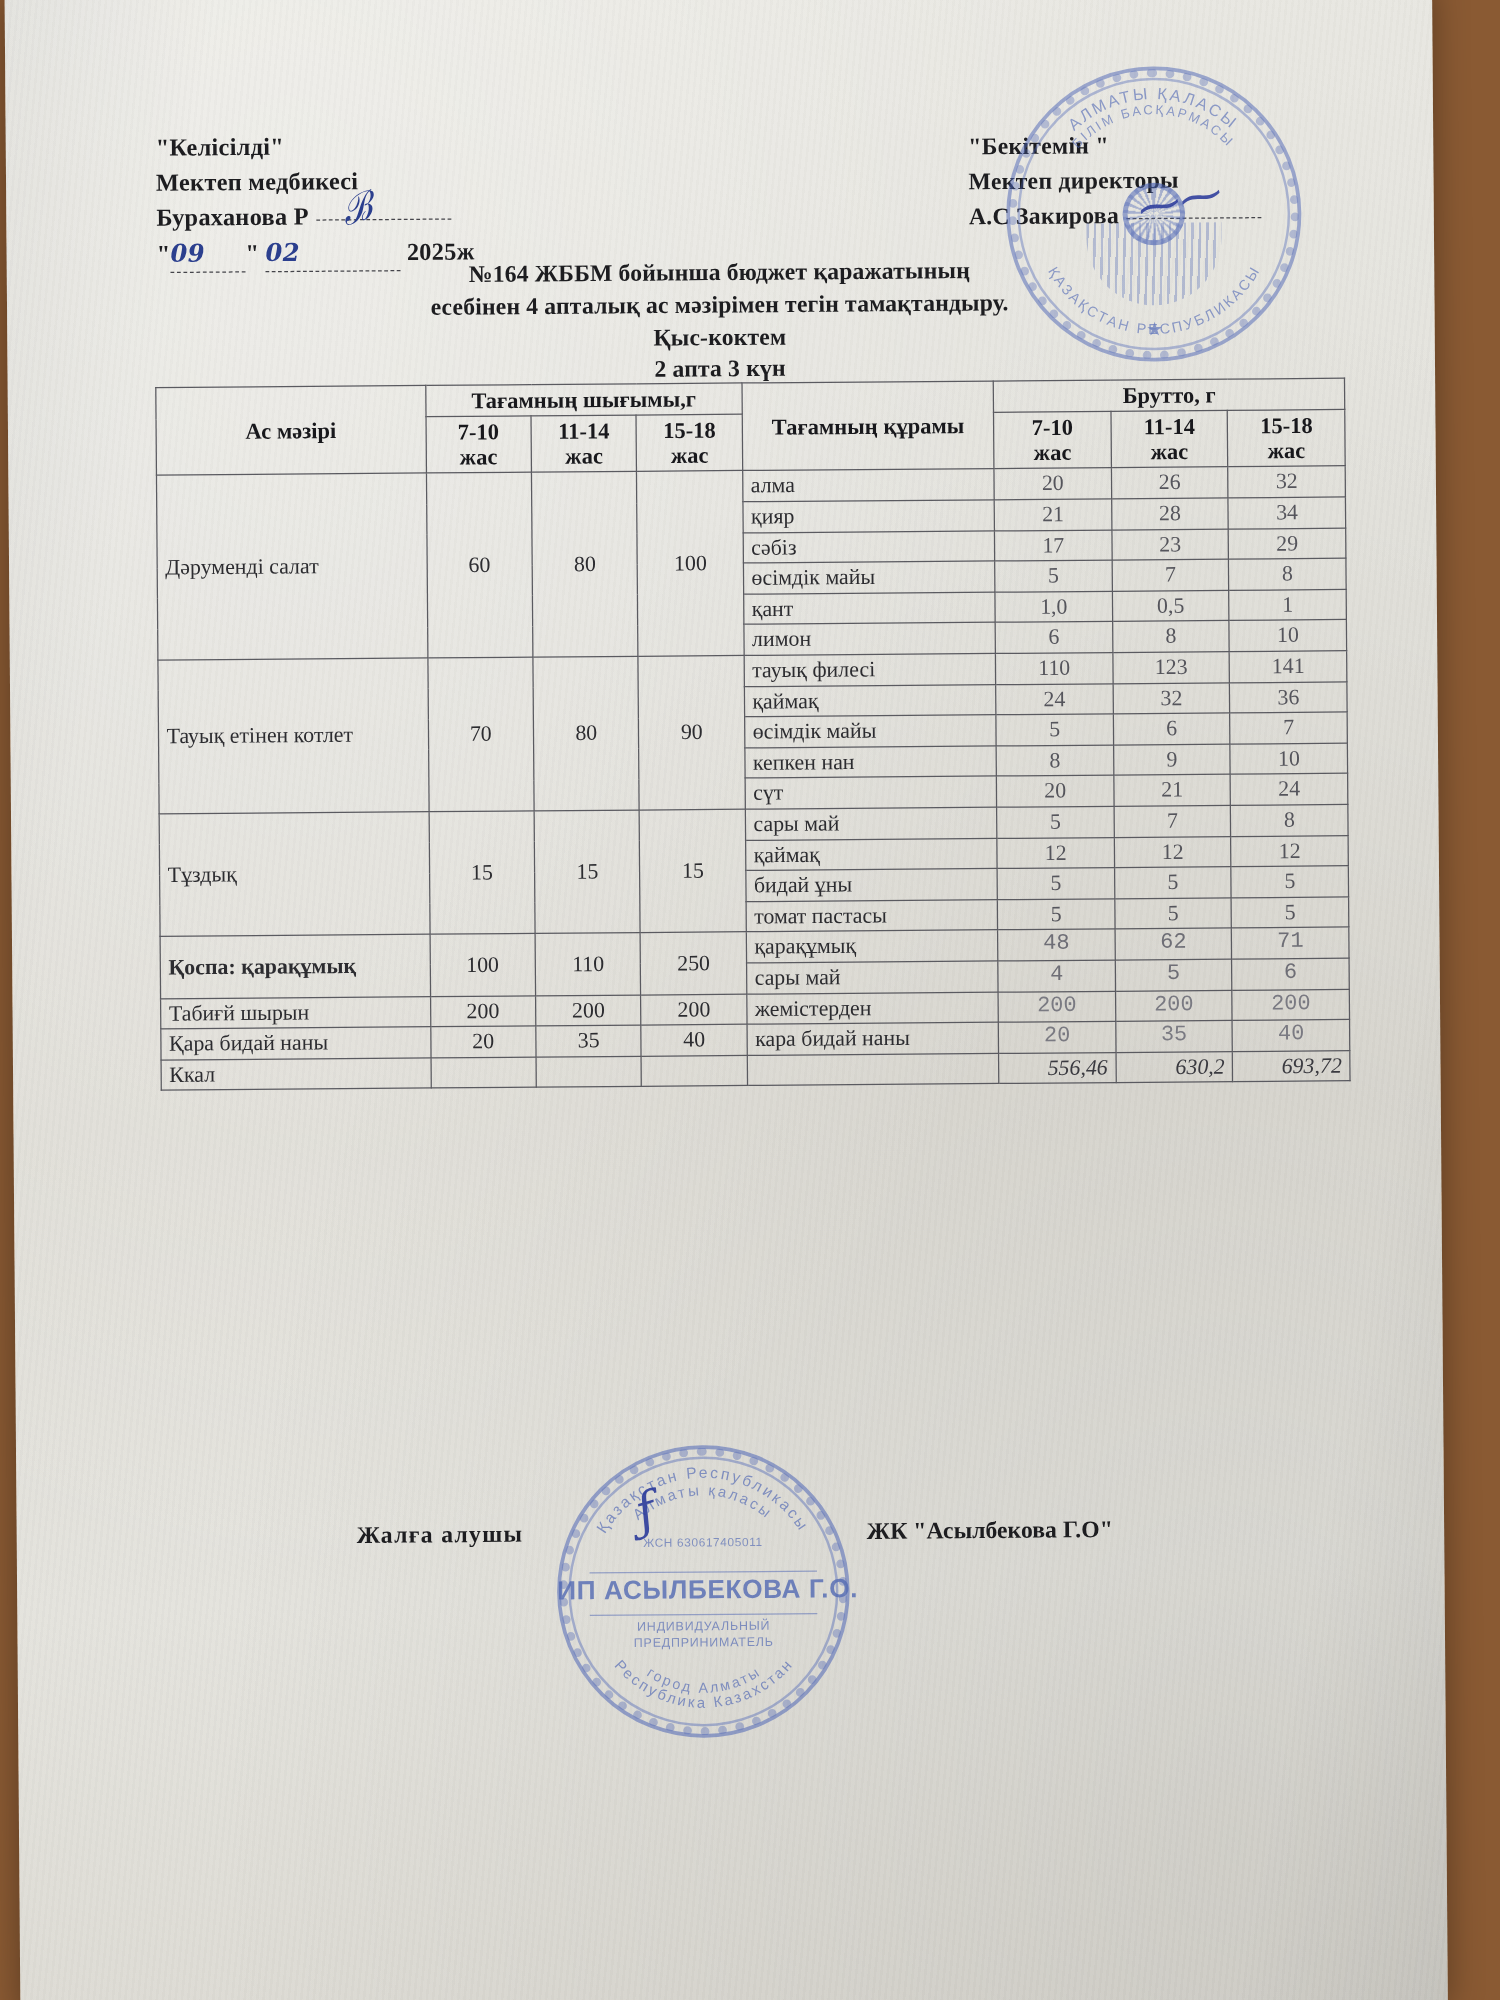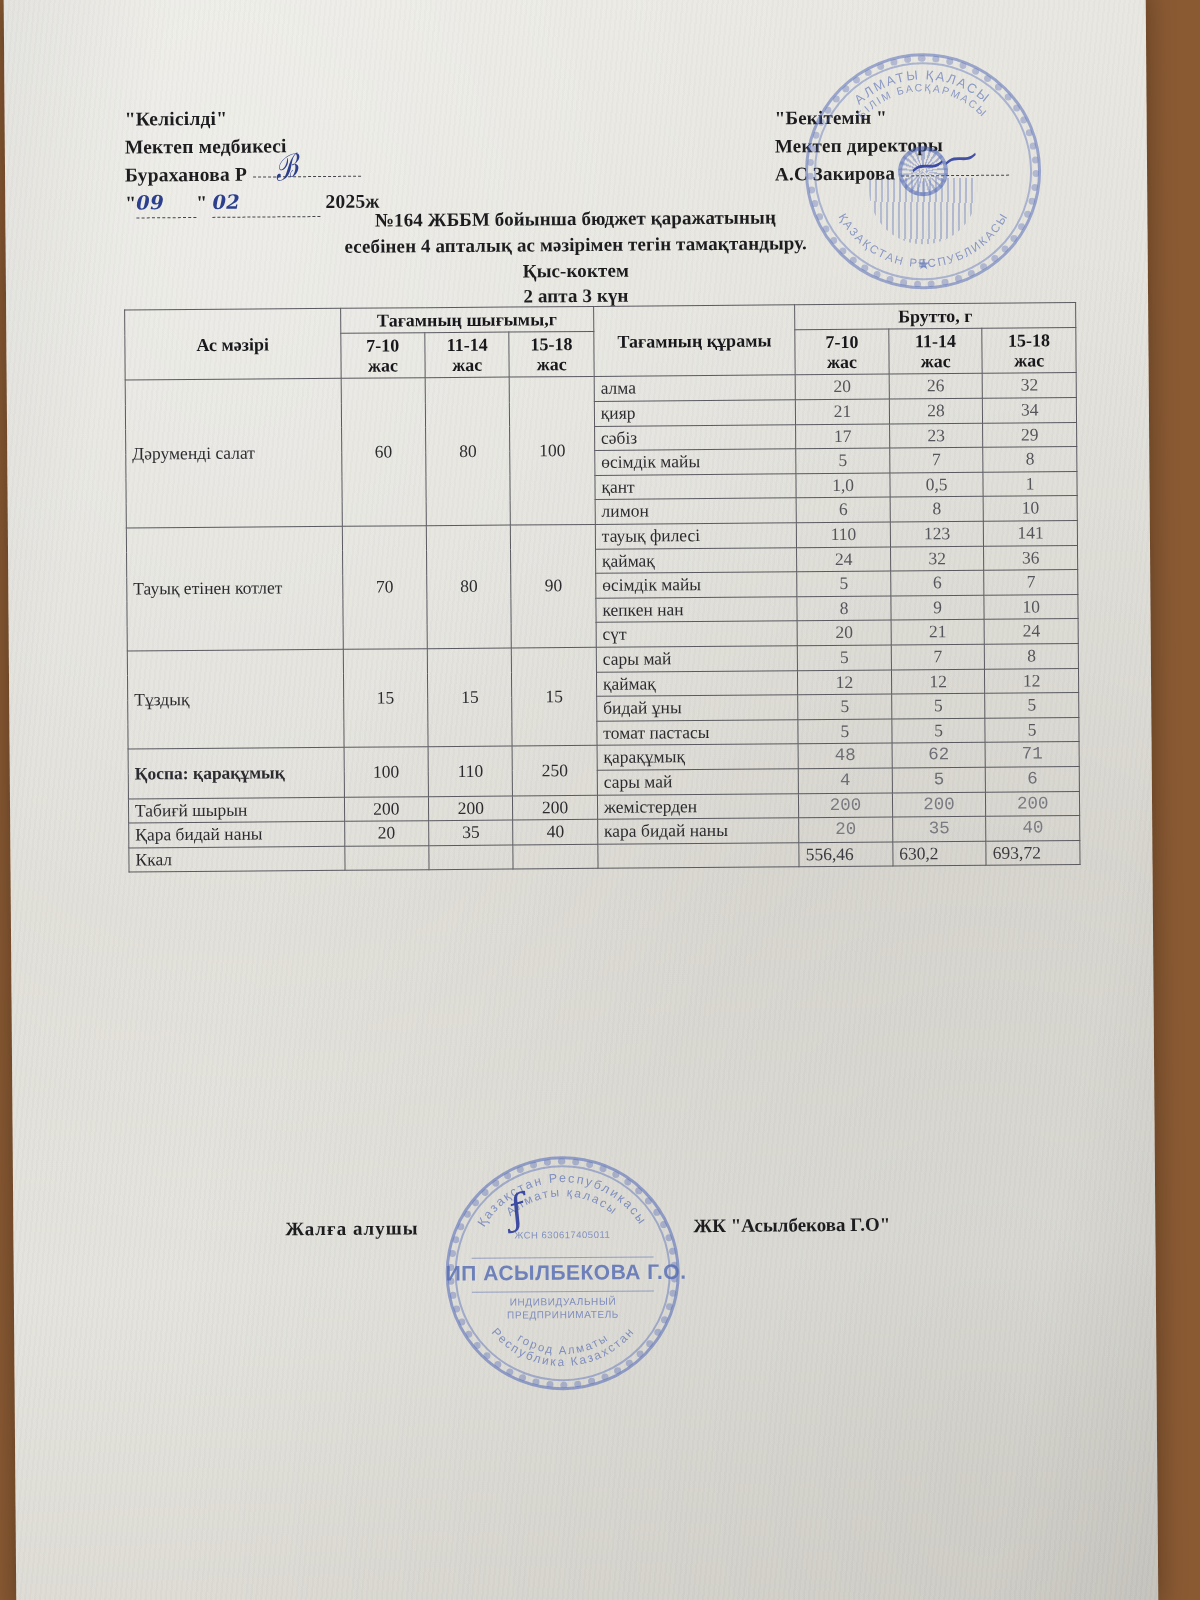--- a/index.html
+++ b/index.html
@@ -150,21 +150,21 @@
   td.dish.bold { font-weight: bold; }
   td.num       { text-align: center; }
   td.comp      { text-align: left; padding-left: 8px; }
   td.g         { text-align: center; color: #55555c; }
 
   
   tr.r-fade td.g { color: #6e6e76; font-family: Liberation Mono, monospace; }
   tr.r-fade2 td.g { color: #7a7a82; }
 
   td.kcal-label { font-weight: bold; text-align: left; padding-left: 12px; }
-  td.kcal-val   { text-align: left; font-weight: normal; color: #3a3a40; }
+  td.kcal-val   { text-align: right; font-weight: normal; color: #3a3a40; font-style: italic; }
   td.empty      { }
 
   
   .foot {
     position: absolute;
     left: 272px;
     top: 1222px;
     width: 700px;
     font-weight: bold;
     font-size: 19px;

